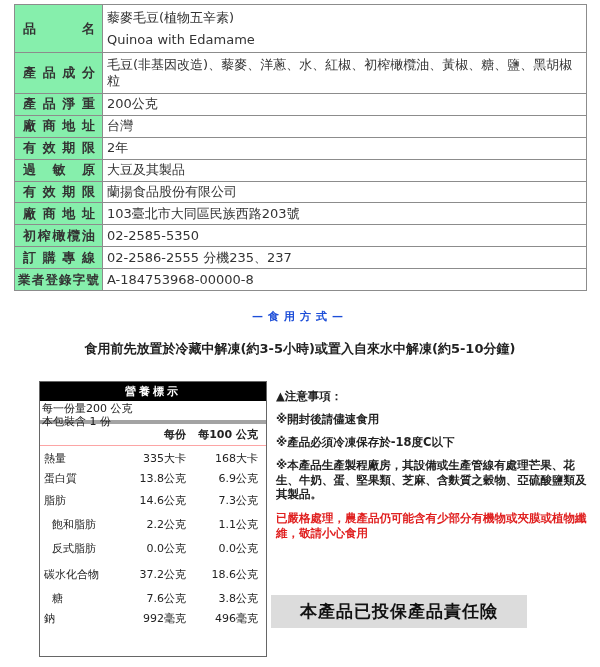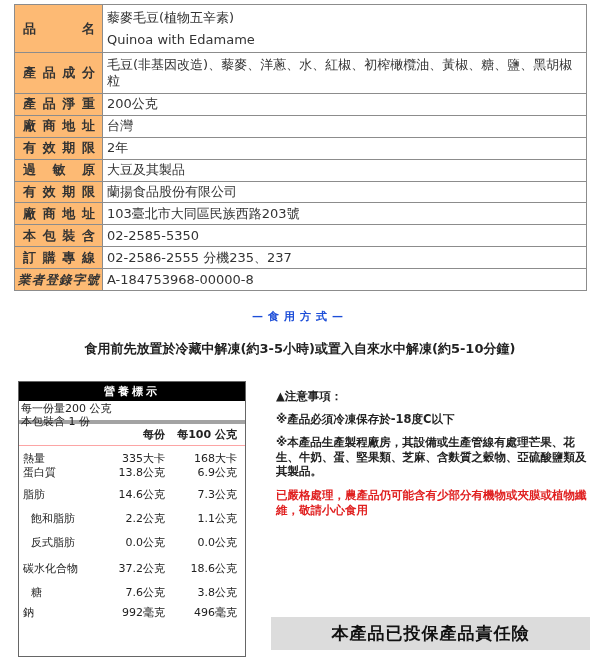--- a/index.html
+++ b/index.html
@@ -5,41 +5,41 @@
   * { box-sizing: border-box; margin: 0; padding: 0; }
   html, body { width: 600px; height: 667px; background: #ffffff; overflow: hidden; }
   body { font-family: "DejaVu Sans", "Liberation Sans", sans-serif; color: #222; position: relative; }
 
   .spec-table {
     position: absolute; left: 14px; top: 4px; width: 573px;
     border-collapse: collapse; border: 1.5px solid #8c8c8c;
   }
   .spec-table td { border: 1px solid #8c8c8c; font-size: 13px; line-height: 16px; }
   .spec-table td.lbl {
-    width: 88px; background: #fdba74; font-weight: bold; color: #333;
+    width: 88px; background: #86efac; font-weight: bold; color: #333;
     text-align: justify; text-align-last: justify; padding: 0 6px 0 8px;
     letter-spacing: 1px; height: 21.9px; white-space: nowrap;
   }
   .spec-table td.val { padding: 1px 4px; color: #333; height: 21.9px; }
   .spec-table tr.name-row td { height: 48px; }
   .spec-table tr.name-row td.val div { line-height: 22px; }
   .spec-table tr.ing-row td { height: 41px; }
-  .spec-table td.lbl.tight { letter-spacing: 0; padding: 0 3px; font-size: 12.5px; font-style: italic; }
+  .spec-table td.lbl.tight { letter-spacing: 0; padding: 0 3px; font-size: 12.5px; }
 
   .usage-title {
     position: absolute; left: 0; width: 600px; top: 309px; text-align: center;
     font-size: 11px; font-weight: bold; letter-spacing: 5px; color: #1d4ed8;
   }
   .usage-text {
     position: absolute; left: 0; width: 600px; top: 340px; text-align: center;
     font-size: 13px; font-weight: bold; color: #222;
   }
 
   .nutri {
-    position: absolute; left: 18px; top: 381px; width: 228px; height: 276px;
+    position: absolute; left: 39px; top: 381px; width: 228px; height: 276px;
     border: 1.5px solid #666; font-size: 11px; color: #222;
   }
   .nutri-head {
     background: #000; color: #fff; text-align: center; font-weight: bold;
     font-size: 11px; letter-spacing: 3px; height: 19px; line-height: 19px;
   }
   .nutri-serving { padding: 1px 2px; border-bottom: 4px solid #a3a3a3; line-height: 13px; height: 23px; }
   .nutri-colhead {
     display: flex; height: 22px; line-height: 22px; border-bottom: 1px solid #fca5a5; font-weight: bold;
   }
@@ -48,21 +48,21 @@
   .c1.indent { padding-left: 12px; }
   .c2 { width: 72px; text-align: right; white-space: nowrap; }
   .c3 { width: 72px; text-align: right; white-space: nowrap; }
 
   .notes { position: absolute; left: 276px; top: 389px; width: 320px; font-size: 11.5px; font-weight: bold; color: #222; }
   .notes .note { margin-bottom: 9px; line-height: 14px; }
   .notes .note.multi { line-height: 14.5px; }
   .notes .warn { color: #e02020; line-height: 15px; }
 
   .insurance {
-    position: absolute; left: 271px; top: 617px; width: 319px; height: 33px;
+    position: absolute; left: 271px; top: 595px; width: 256px; height: 33px;
     background: #dcdcdc; text-align: center; line-height: 33px;
     font-size: 17px; font-weight: bold; color: #111; letter-spacing: 1px;
   }
 </style>
 </head>
 <body>
 
 <table class="spec-table">
   <tbody>
       <tr class="name-row">
@@ -94,21 +94,21 @@
   </tr>
   <tr>
     <td class="lbl">有效期限</td>
     <td class="val">蘭揚食品股份有限公司</td>
   </tr>
   <tr>
     <td class="lbl">廠商地址</td>
     <td class="val">103臺北市大同區民族西路203號</td>
   </tr>
   <tr>
-    <td class="lbl">本包裝含</td>
+    <td class="lbl">初榨橄欖油</td>
     <td class="val">02-2585-5350</td>
   </tr>
   <tr>
     <td class="lbl">訂購專線</td>
     <td class="val">02-2586-2555 分機235、237</td>
   </tr>
   <tr>
     <td class="lbl tight">業者登錄字號</td>
     <td class="val">A-184753968-00000-8</td>
   </tr>
@@ -123,21 +123,21 @@
   <div class="nutri-serving">
     <div>每一份量200 公克</div>
     <div>本包裝含 1 份</div>
   </div>
   <div class="nutri-colhead">
     <div class="c1"></div>
     <div class="c2">每份</div>
     <div class="c3">每100 公克</div>
   </div>
   <div id="nutri-rows" style="padding-top:6px;">
-      <div class="nutri-row" style="margin-bottom: 0;">
+      <div class="nutri-row" style="margin-bottom: 6px;">
         <div class="c1">熱量</div>
         <div class="c2">335大卡</div>
         <div class="c3">168大卡</div>
       </div>
       <div class="nutri-row" style="margin-bottom: 8px;">
         <div class="c1">蛋白質</div>
         <div class="c2">13.8公克</div>
         <div class="c3">6.9公克</div>
       </div>
       <div class="nutri-row" style="margin-bottom: 10px;">
@@ -168,18 +168,19 @@
       <div class="nutri-row" style="margin-bottom: 0px;">
         <div class="c1">鈉</div>
         <div class="c2">992毫克</div>
         <div class="c3">496毫克</div>
       </div>
     </div>
 </div>
 
 <div class="notes">
   <div class="note">▲注意事項：</div>
+  <div class="note">※開封後請儘速食用</div>
   <div class="note">※產品必須冷凍保存於-18度C以下</div>
   <div class="note multi">※本產品生產製程廠房，其設備或生產管線有處理芒果、花生、牛奶、蛋、堅果類、芝麻、含麩質之穀物、亞硫酸鹽類及其製品。</div>
   <div class="warn">已嚴格處理，農產品仍可能含有少部分有機物或夾膜或植物纖維，敬請小心食用</div>
 </div>
 
 <div class="insurance">本產品已投保產品責任險</div>
 
 </body></html>

